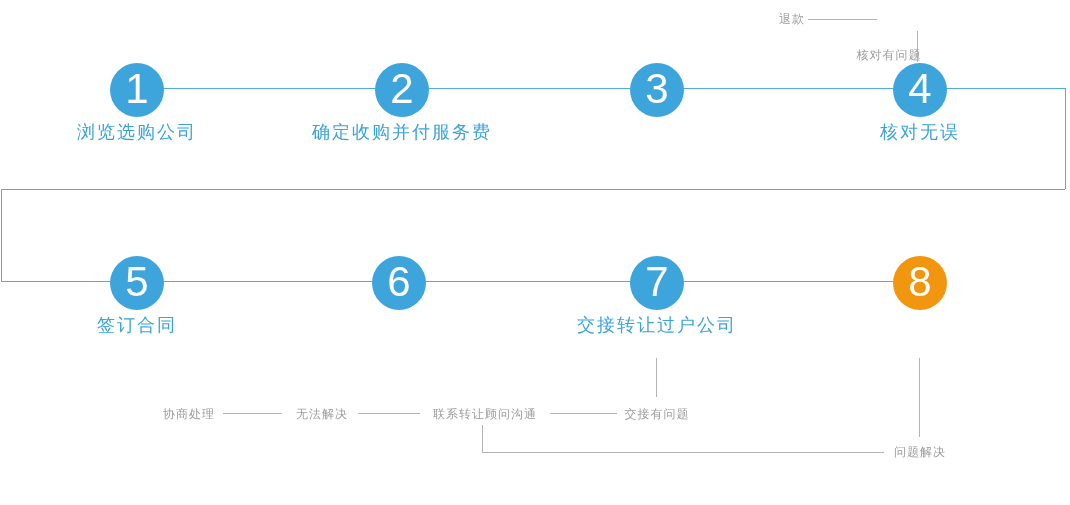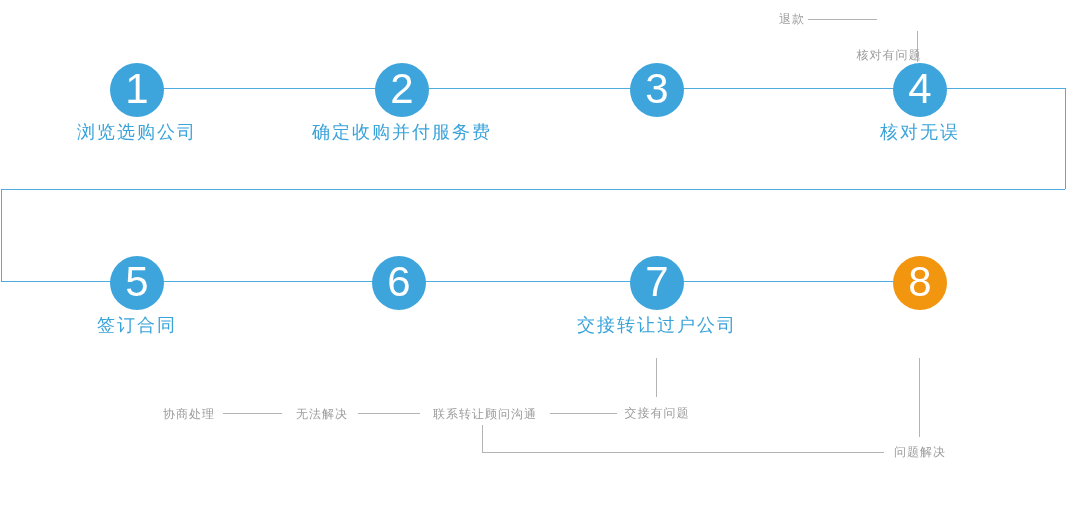--- a/index.html
+++ b/index.html
@@ -125,16 +125,16 @@
     <div class="circle orange">
         <span class="num">8</span>
       </div>
   </div>
 
   <div class="gray-label" style="left:792px; top:11px;">退款</div>
   <div class="gray-label" style="left:889px; top:11px;margin-top:36px;">核对有问题</div>
   <div class="gray-label" style="left:189px; top:406px;">协商处理</div>
   <div class="gray-label" style="left:322px; top:406px;">无法解决</div>
   <div class="gray-label" style="left:485px; top:406px;text-align:right;">联系转让顾问沟通</div>
-  <div class="gray-label" style="left:657px; top:406px;font-family:Liberation Mono, monospace;">交接有问题</div>
+  <div class="gray-label" style="left:657px; top:406px;">交接有问题</div>
   <div class="gray-label" style="left:920px; top:444px;">问题解决</div>
 
 </div>
 
 </body></html>

